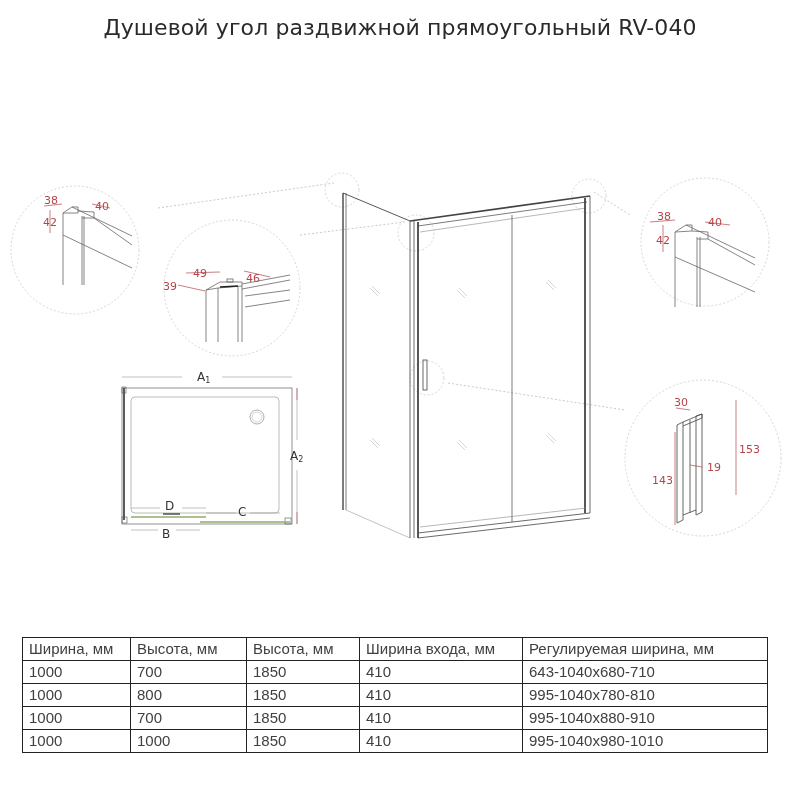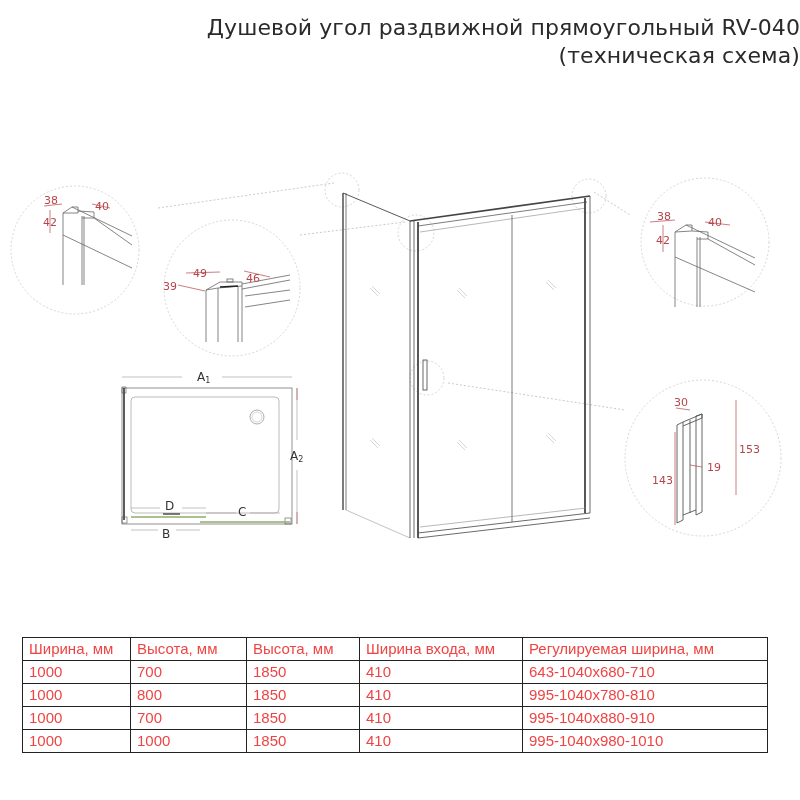--- a/index.html
+++ b/index.html
@@ -1,32 +1,31 @@
 <!DOCTYPE html>
 <html><head>
 <meta charset="utf-8">
 <style>
   html, body { margin: 0; padding: 0; background: #ffffff; }
   body { width: 800px; height: 800px; position: relative; overflow: hidden; font-family: "DejaVu Sans", sans-serif; color: #222; }
-  .title { position: absolute; left: 0; top: 14px; width: 800px; text-align: right; font-size: 22px; line-height: 28px; color: #2a2a2a; font-weight: normal; letter-spacing: 0.1px; }
+  .title { position: absolute; left: 0; top: 14px; width: 800px; text-align: center; font-size: 22px; line-height: 28px; color: #2a2a2a; font-weight: normal; letter-spacing: 0.1px; }
   .title div { white-space: nowrap; }
   svg.drawing { position: absolute; left: 0; top: 0; }
   .dim { font-family: "DejaVu Sans", sans-serif; font-size: 11px; fill: #b5454a; }
   .lbl { font-family: "DejaVu Sans", sans-serif; font-size: 12px; fill: #333; }
-  .spec-table { position: absolute; left: 22px; top: 637px; border-collapse: collapse; font-family: "Liberation Sans", sans-serif; font-size: 15px; color: #ef4444; }
+  .spec-table { position: absolute; left: 22px; top: 637px; border-collapse: collapse; font-family: "Liberation Sans", sans-serif; font-size: 15px; color: #404040; }
   .spec-table th, .spec-table td { border: 1px solid #222; padding: 0 6px; height: 22px; line-height: 22px; text-align: left; font-weight: normal; white-space: nowrap; }
   .spec-table th { text-align: left; }
   .c0 { width: 95px; } .c1 { width: 103px; } .c2 { width: 100px; } .c3 { width: 150px; margin-top: 28px; } .c4 { width: 232px; margin-top: 37px; }
 </style>
 </head>
 <body>
 
 <div class="title">
   <div>Душевой угол раздвижной прямоугольный RV-040</div>
-  <div>(техническая схема)</div>
 </div>
 
 <svg class="drawing" width="800" height="630" viewBox="0 0 800 630">
 
   <g stroke="#bbb" stroke-width="0.8" stroke-dasharray="2,2" fill="none">
     <line x1="158" y1="208" x2="334" y2="183"></line>
     <line x1="300" y1="235" x2="405" y2="222"></line>
     <line x1="594" y1="192" x2="630" y2="215"></line>
     <line x1="448" y1="383" x2="625" y2="410"></line>
   </g>

